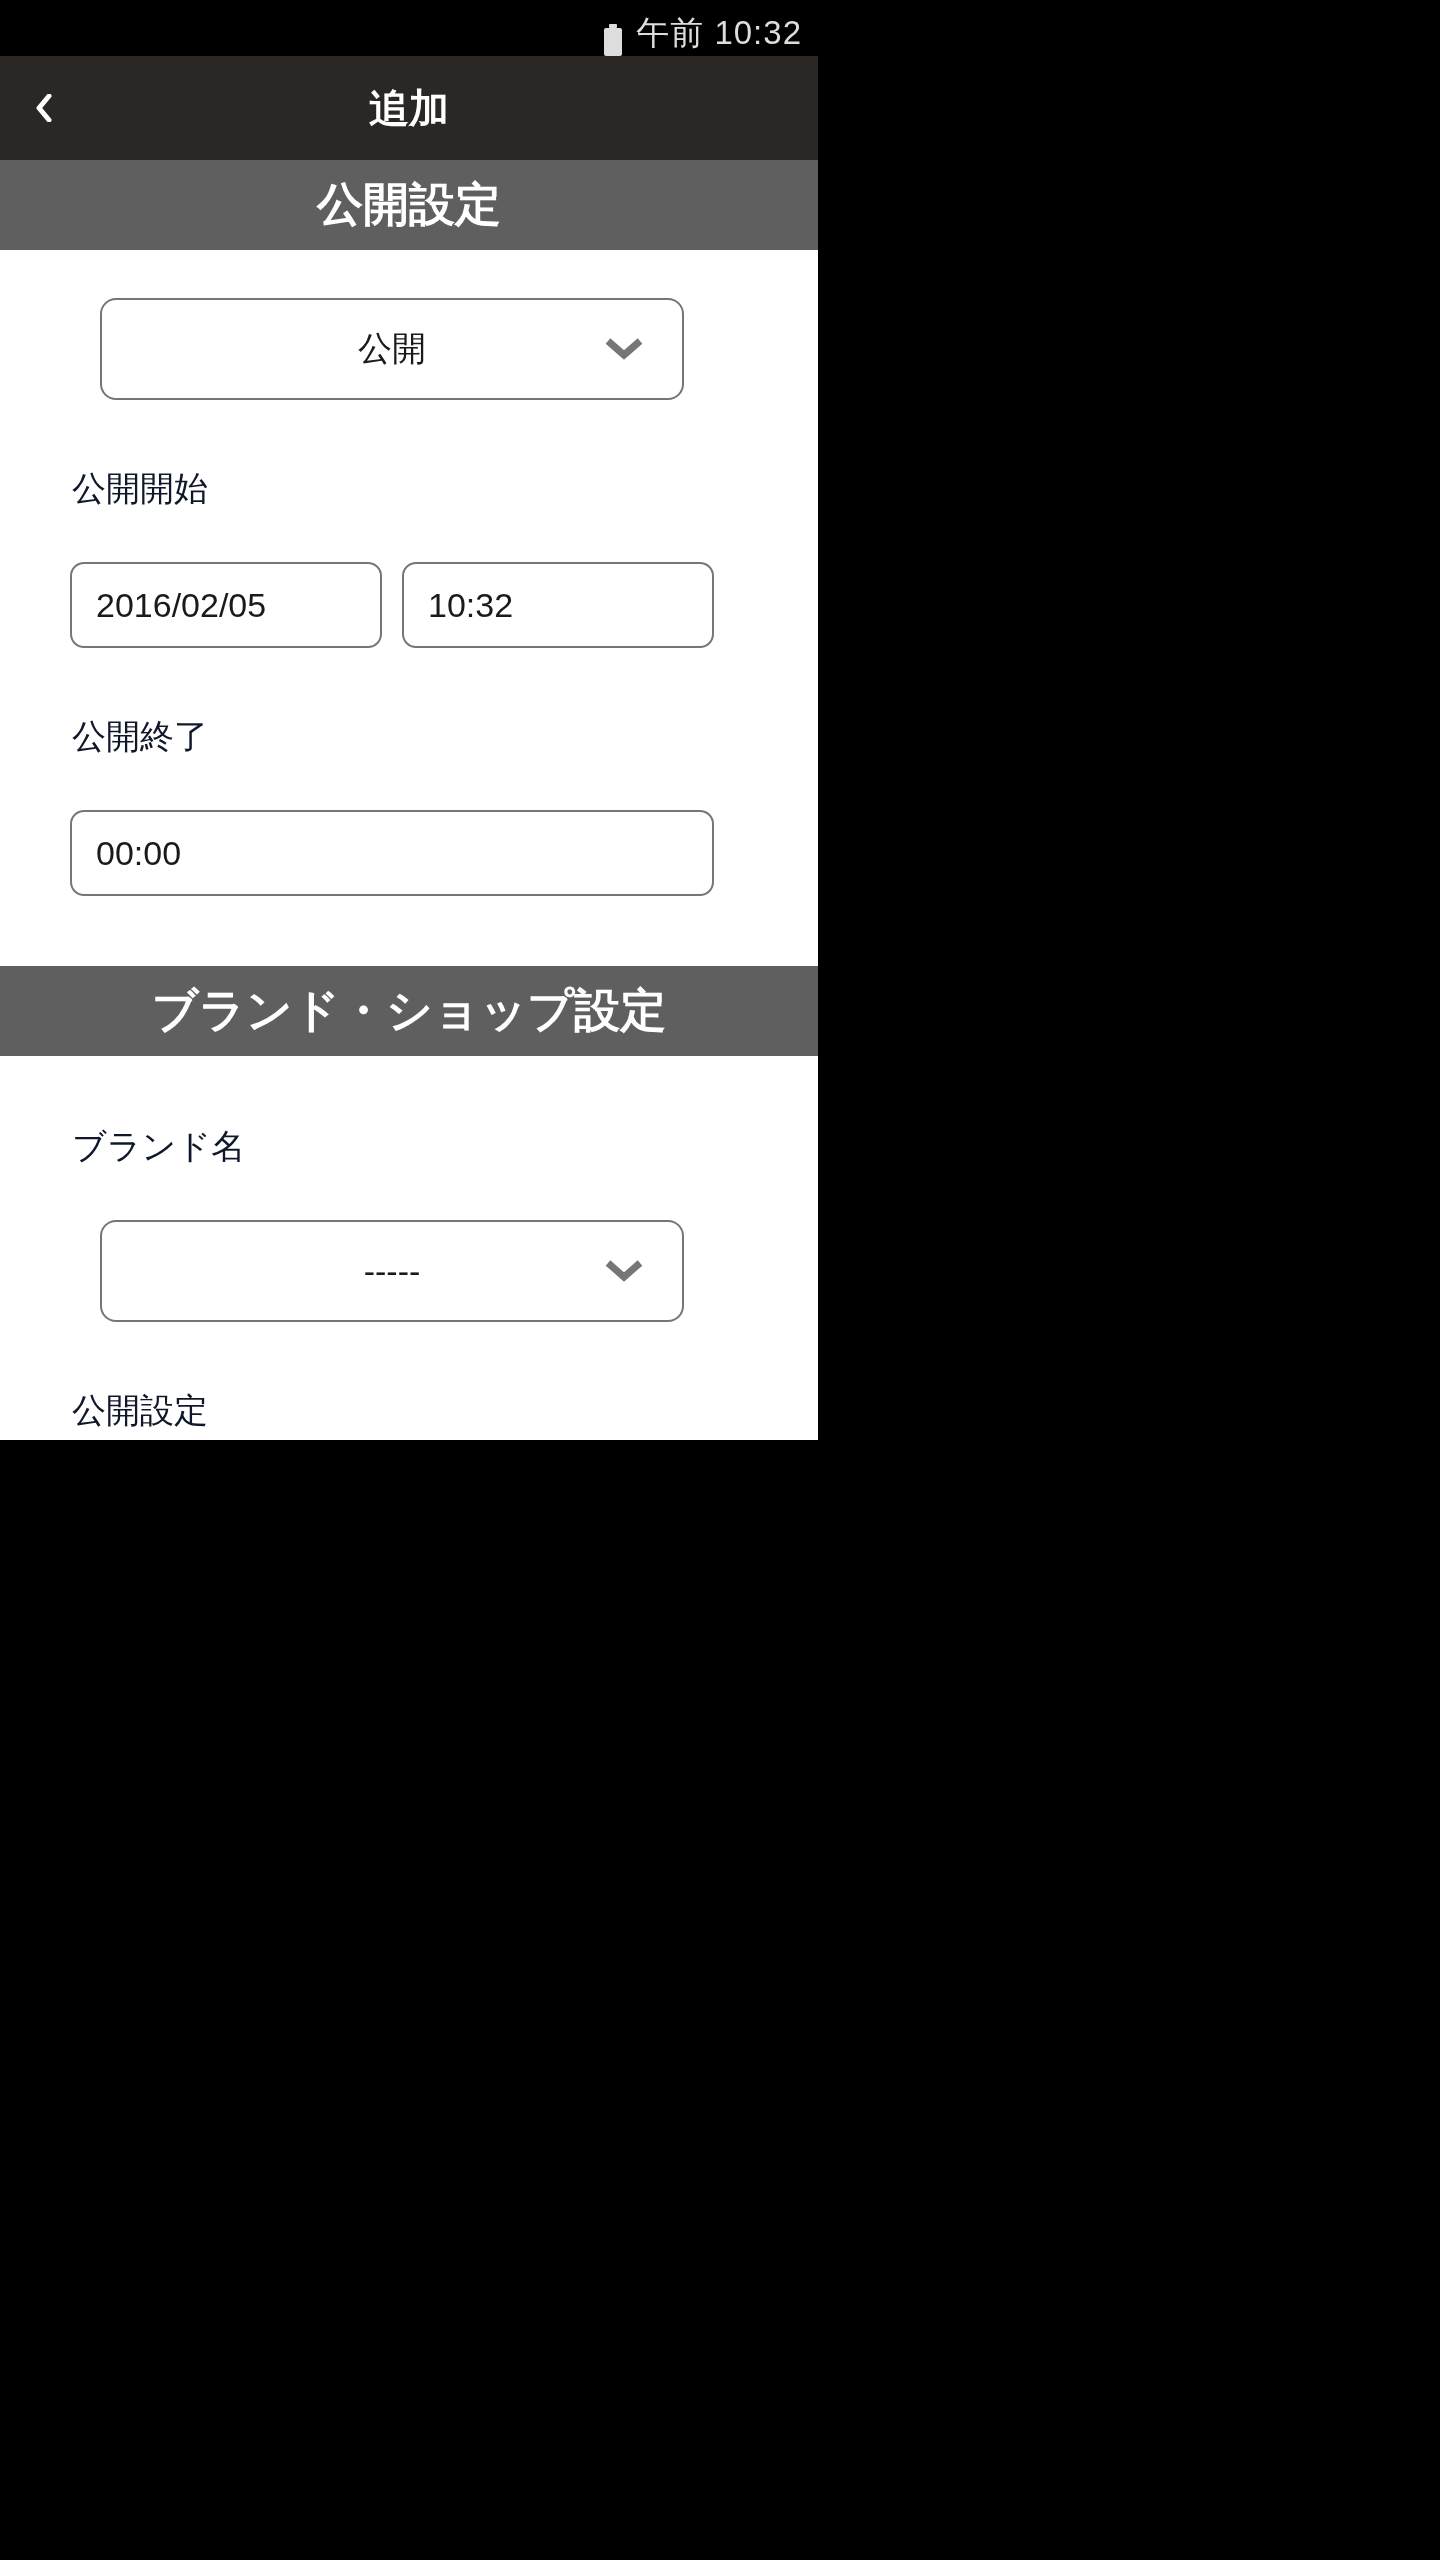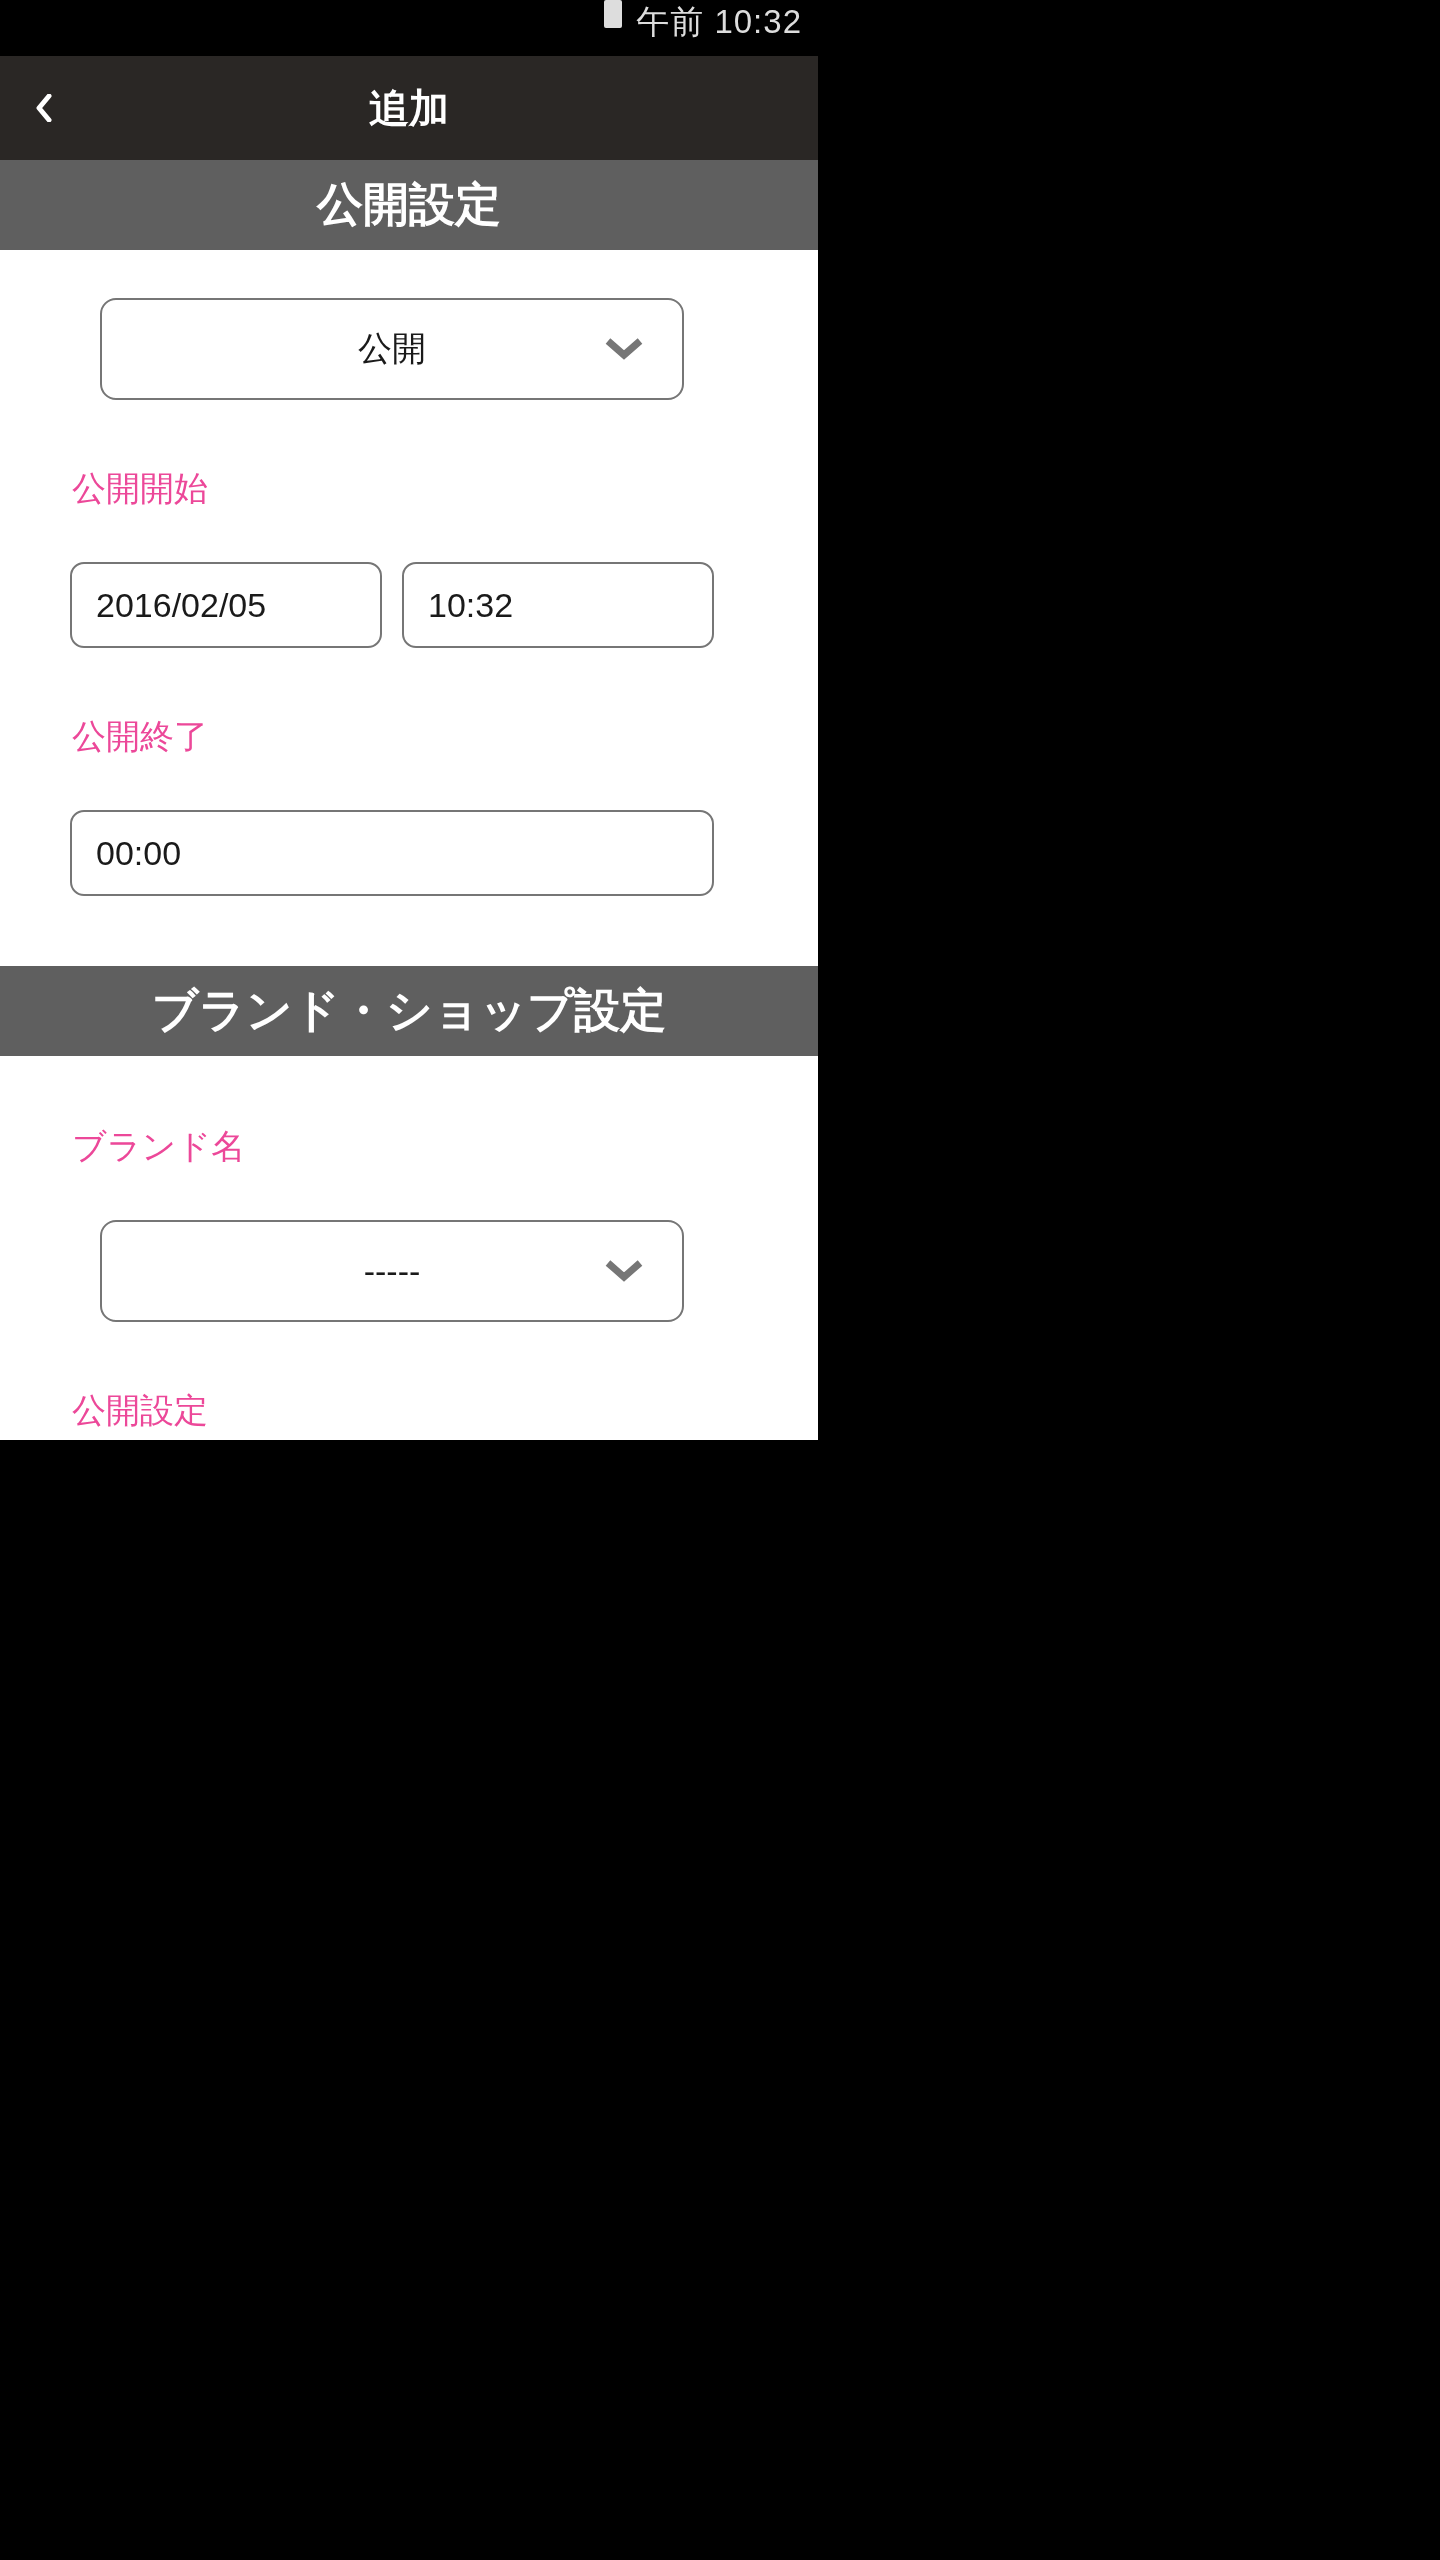--- a/index.html
+++ b/index.html
@@ -11,21 +11,21 @@
     body {
       width: 818px;
       height: 1440px;
       background: #000;
       overflow: hidden;
     }
     .status-bar {
       height: 56px;
       background: #000;
       display: flex;
-      align-items: flex-start;
+      align-items: flex-end;
       justify-content: flex-end;
       padding: 0 16px;
       gap: 14px;
       color: #ddd;
     }
     .battery-icon {
       width: 18px;
       height: 28px;
       background: #ddd;
       position: relative;
@@ -132,21 +132,21 @@
       text-align: center;
     }
     .dropdown-chevron {
       position: absolute;
       right: 38px;
       width: 40px;
       height: 24px;
     }
     .field-label {
       font-size: 34px;
-      color: #ec4899;
+      color: #0f172a;
       margin-top: 66px;
       margin-bottom: 50px;
       margin-left: 2px;
     }
     .field-label.first-in-section {
       margin-top: 20px;
     }
     .datetime-row {
       display: flex;
       gap: 20px;

